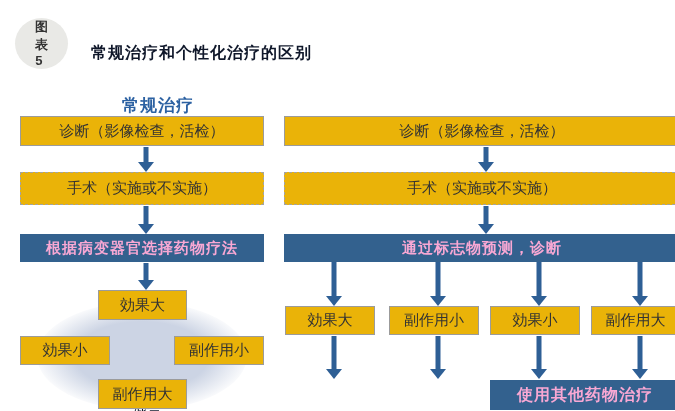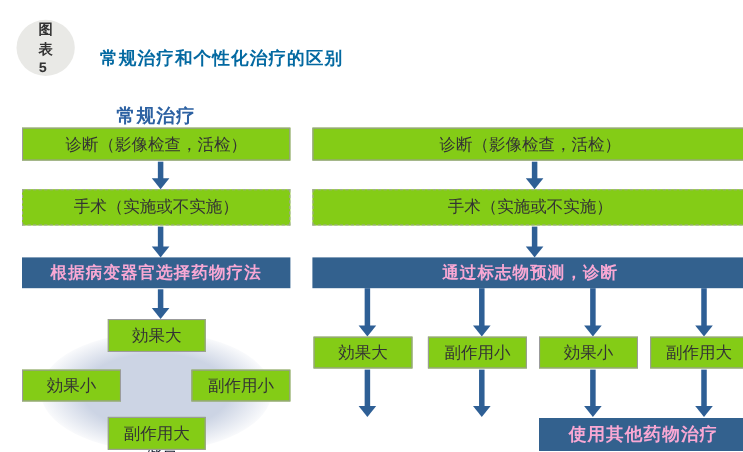--- a/index.html
+++ b/index.html
@@ -23,33 +23,33 @@
 
   
   .badge {
     position: absolute; left: 3px; top: 6px; width: 53px; height: 51px;
     background: var(--badge-bg); border-radius: 50%;
     display: flex; align-items: center; justify-content: center;
     font-size: 13px; font-weight: bold; color: #333;
   }
   .fig-title {
     position: absolute; left: 67px; top: 19px;
-    font-size: 16px; font-weight: bold; color: #0369a1; letter-spacing: 1px;
+    font-size: 16px; font-weight: bold; color: #0f172a; letter-spacing: 1px;
   }
 
   
   .col-title {
     position: absolute; text-align: center;
     font-size: 17px; font-weight: bold; color: var(--title-blue); letter-spacing: 1px;
   }
 
   
   .box {
     position: absolute; display: flex; align-items: center; justify-content: center;
-    background: #84cc16; border: 1px solid var(--box-border);
+    background: #eab308; border: 1px solid var(--box-border);
     font-size: 15px; color: var(--text); white-space: nowrap;
   }
   .box.dashed { border: 1px dashed var(--dashed-border); }
   .box.dark {
     background: var(--dark-box); border: none; color: #f9a8d4;
     font-weight: 600; letter-spacing: 1px;
   }
   .plain-label {
     position: absolute; text-align: right; font-size: 15px; color: #0f172a; margin-top: 46px;
   }
@@ -78,21 +78,21 @@
 </head>
 <body>
 
 <div class="canvas">
 
   <div class="badge">
     <span>图表5</span>
   </div>
   <div class="fig-title">常规治疗和个性化治疗的区别</div>
 
-  <div class="col-title" style="left:8px; top:70px; width:244px;">常规治疗</div>
+  <div class="col-title" style="left:24px; top:70px; width:244px;">常规治疗</div>
 
   <div class="box" style="left:8px; top:104px; width:244px; height:30px;">诊断（影像检查，活检）</div>
 
   <div class="arrow" style="left:122px; top:135px; height:25px;"></div>
 
   <div class="box dashed" style="left:8px; top:160px; width:244px; height:33px;">手术（实施或不实施）</div>
 
   <div class="arrow" style="left:122px; top:194px; height:28px;"></div>
 
   <div class="box dark" style="left:8px; top:222px; width:244px; height:28px;">根据病变器官选择药物疗法</div>

